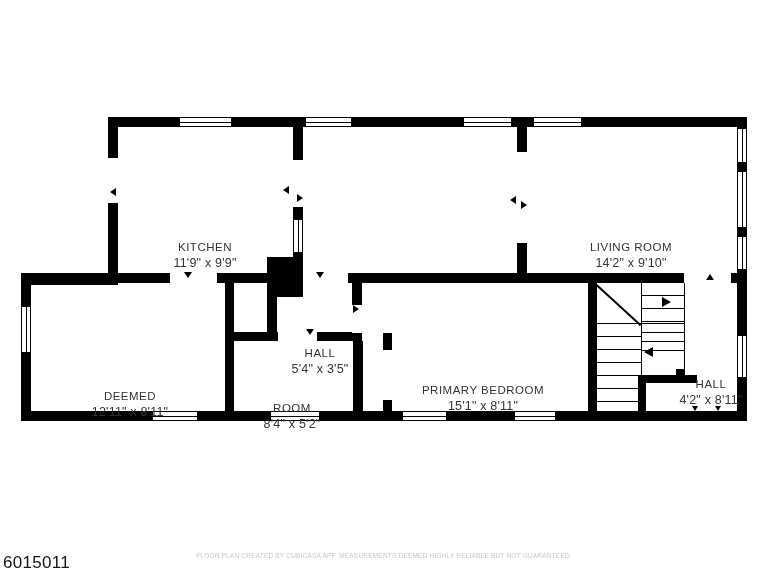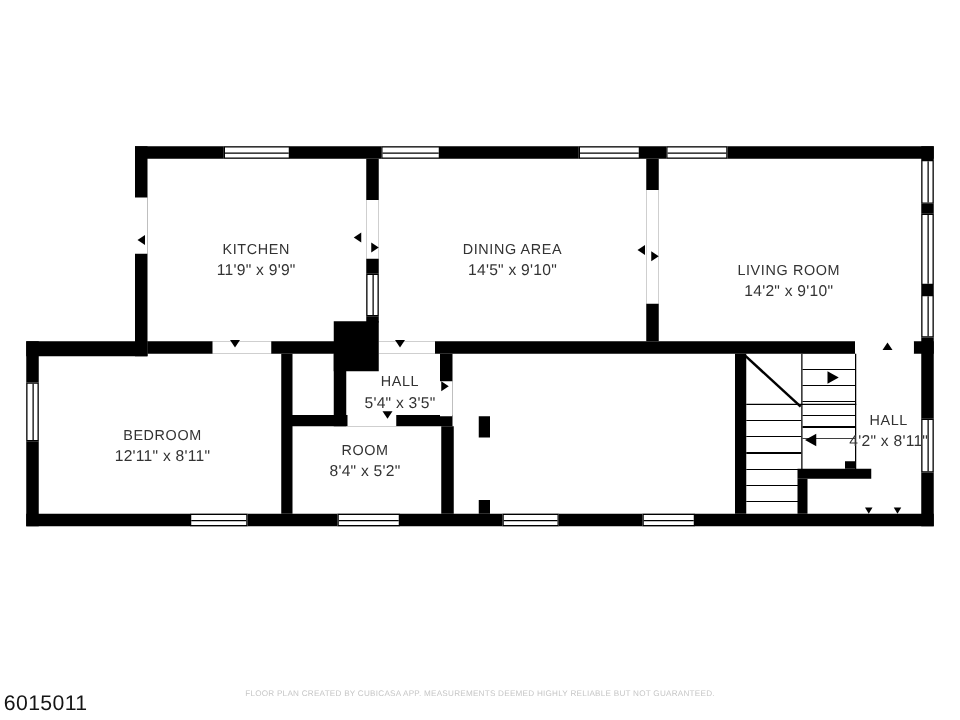--- a/index.html
+++ b/index.html
@@ -3,21 +3,21 @@
 <meta charset="utf-8">
 <style>
   html,body{margin:0;padding:0;background:#fff;}
   #stage{position:relative;width:768px;height:576px;background:#fff;overflow:hidden;
          font-family:"Liberation Sans",sans-serif;}
   .w{position:absolute;background:#000;}
   .op{position:absolute;background:#fff;}
   .wn{position:absolute;background:#fff;border:1px solid #000;box-sizing:border-box;}
   .wh::after{content:"";position:absolute;left:0;right:0;top:50%;height:1px;margin-top:-0.5px;background:#000;}
   .wv::after{content:"";position:absolute;top:0;bottom:0;left:50%;width:1px;margin-left:-0.5px;background:#000;}
-  .room{position:absolute;transform:translateX(-50%);text-align:center;color:#333;white-space:nowrap;}
+  .room{position:absolute;transform:translateX(-50%);text-align:center;color:#333;white-space:nowrap;margin-top:47px;}
   .rname{font-size:11.5px;letter-spacing:0.5px;line-height:14px;}
   .rdims{font-size:12.5px;line-height:14px;margin-top:2px;letter-spacing:0.2px;}
   .fl{position:absolute;background-image:repeating-linear-gradient(to bottom,transparent 0,transparent 12px,#000 12px,#000 13px);}
   .fl9{position:absolute;background-image:repeating-linear-gradient(to bottom,transparent 0,transparent 8px,#000 8px,#000 9px);}
   .ln{position:absolute;background:#000;}
   .diag{position:absolute;left:597px;top:284px;width:60px;height:1.5px;background:#000;
         transform:rotate(42.5deg);transform-origin:0 0;}
   .tri{position:absolute;width:0;height:0;}
   .td{border-left:4px solid transparent;border-right:4px solid transparent;border-top:6px solid #000;}
   .tds{border-left:3px solid transparent;border-right:3px solid transparent;border-top:5px solid #000;}
@@ -103,39 +103,39 @@
   <div class="tri tr" style="left:297px;top:194px"></div>
   <div class="tri tl" style="left:510px;top:196px"></div>
   <div class="tri tr" style="left:521px;top:201px"></div>
   <div class="tri tds" style="left:692px;top:406px"></div>
   <div class="tri tds" style="left:715px;top:406px"></div>
 
   <div class="room" style="left:205px;top:193px">
     <div class="rname">KITCHEN</div>
     <div class="rdims">11'9" x 9'9"</div>
   </div>
-  <div class="room" style="left:410px;top:193px">
-    <div class="rname">DINING AREA</div>
-    <div class="rdims">14'5" x 9'10"</div>
-  </div>
-  <div class="room" style="left:631px;top:210px">
+  <div class="room" style="left:631px;top:193px">
     <div class="rname">LIVING ROOM</div>
     <div class="rdims">14'2" x 9'10"</div>
   </div>
   <div class="room" style="left:130px;top:342px">
-    <div class="rname">BEDROOM</div>
+    <div class="rname">DEEMED</div>
     <div class="rdims">12'11" x 8'11"</div>
   </div>
   <div class="room" style="left:320px;top:299px">
     <div class="rname">HALL</div>
     <div class="rdims">5'4" x 3'5"</div>
   </div>
   <div class="room" style="left:292px;top:354px">
     <div class="rname">ROOM</div>
     <div class="rdims">8'4" x 5'2"</div>
+  </div>
+  <div class="room" style="left:483px;top:336px">
+    <div class="rname">PRIMARY BEDROOM</div>
+    <div class="rdims">15'1" x 8'11"</div>
   </div>
   <div class="room" style="left:711px;top:330px">
     <div class="rname">HALL</div>
     <div class="rdims">4'2" x 8'11"</div>
   </div>
 
   <div class="plan-id">6015011</div>
   <div class="disclaimer">FLOOR PLAN CREATED BY CUBICASA APP. MEASUREMENTS DEEMED HIGHLY RELIABLE BUT NOT GUARANTEED.</div>
 
 </div>

